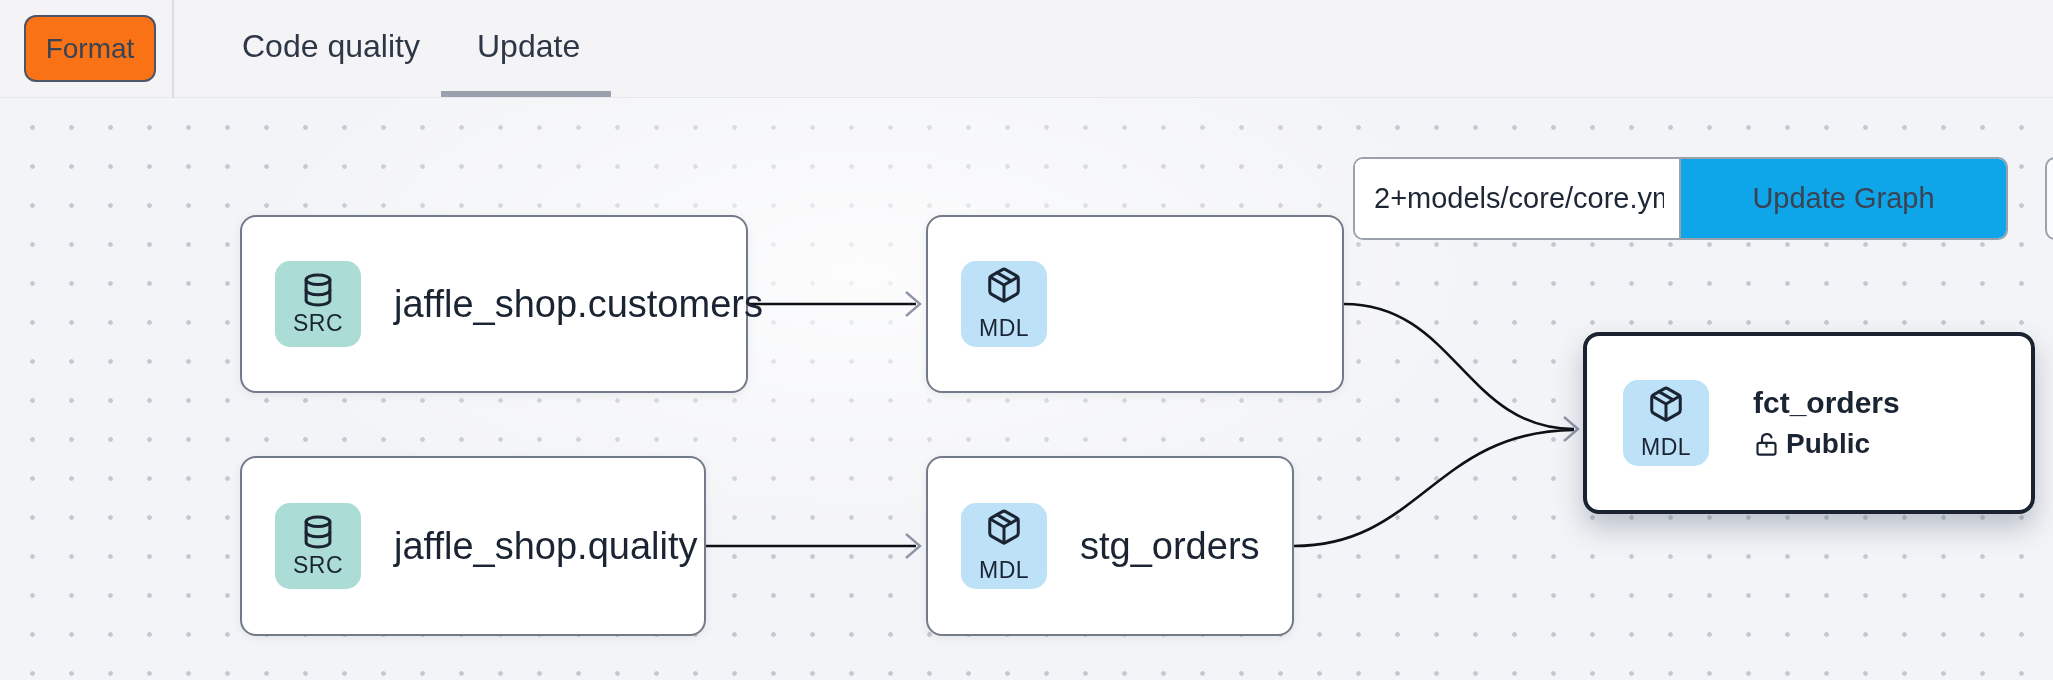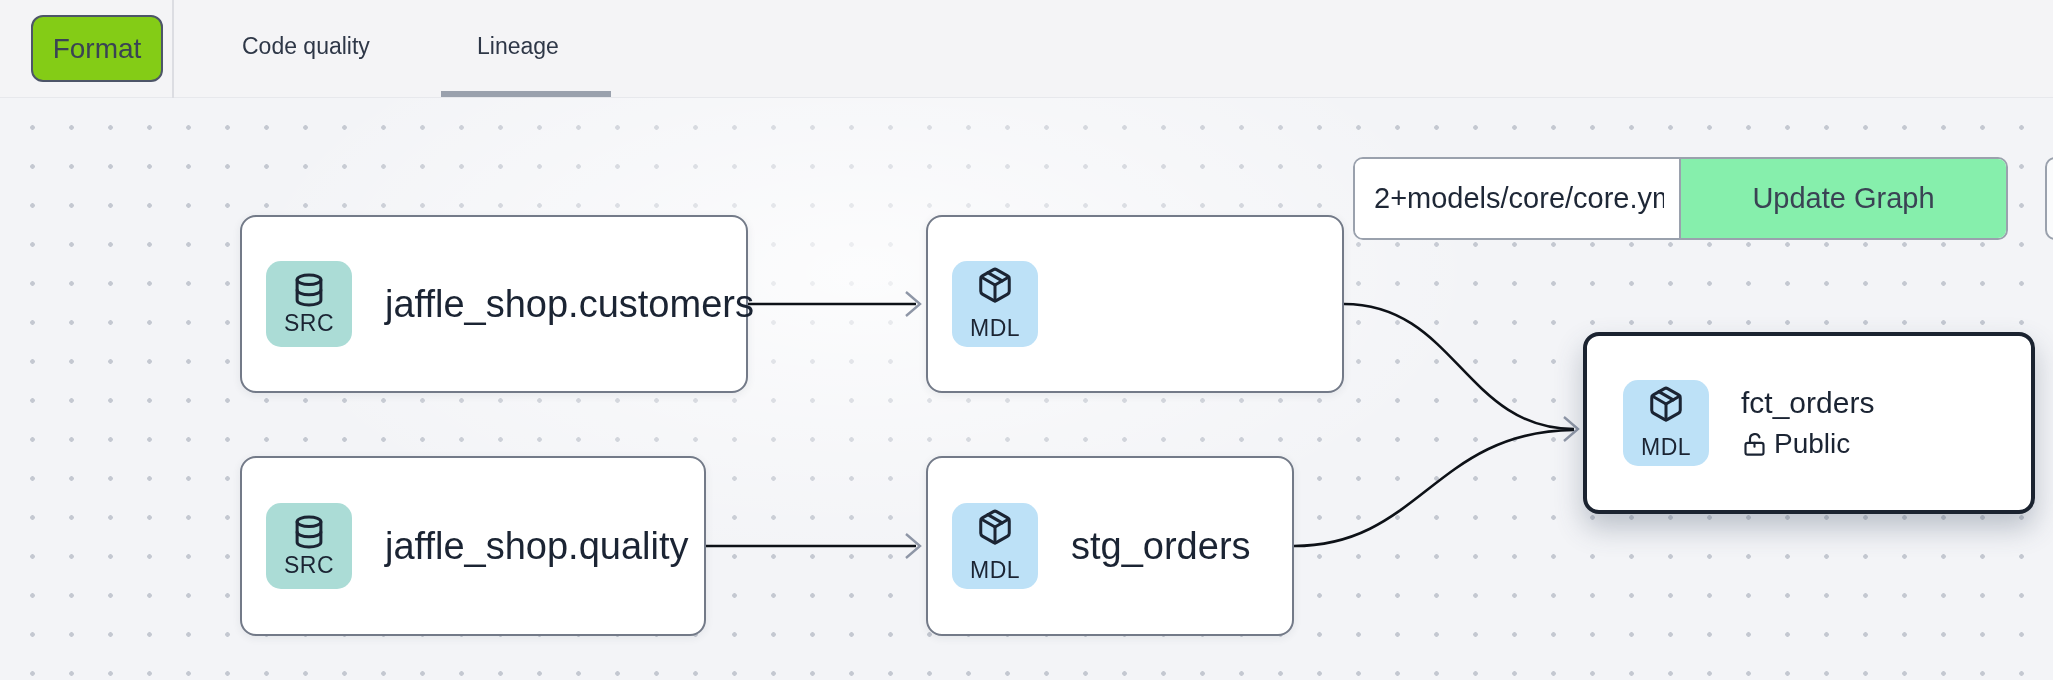--- a/index.html
+++ b/index.html
@@ -11,35 +11,35 @@
     position: relative;
   }
 
   
   .topbar {
     position: absolute; left: 0; top: 0; width: 2053px; height: 98px;
     background: #f4f4f6;
     border-bottom: 1px solid #e7e8ec;
   }
   .format-btn {
-    position: absolute; left: 31px; top: 15px; width: 132px; height: 67px;
-    background: #84cc16;
+    position: absolute; left: 24px; top: 15px; width: 132px; height: 67px;
+    background: #f97316;
     border: 2.5px solid #4d5568;
     border-radius: 12px;
     font-family: "Liberation Sans", sans-serif;
     font-size: 28px; color: #3a4354;
     cursor: pointer;
   }
   .topbar-divider {
     position: absolute; left: 172px; top: 0; width: 2px; height: 98px;
     background: #dcdde2;
   }
   .tab {
     position: absolute; top: 0; height: 92px; line-height: 92px;
-    font-size: 23px; color: #2e3747; cursor: pointer; white-space: nowrap;
+    font-size: 32px; color: #2e3747; cursor: pointer; white-space: nowrap;
   }
   .tab-code-quality { left: 242px; }
   .tab-lineage { left: 477px; }
   .tab-underline {
     position: absolute; left: 441px; bottom: 0; width: 170px; height: 6px;
     background: #9aa1ad;
   }
 
   
   .canvas {
@@ -56,21 +56,21 @@
   }
   .edges-layer { position: absolute; left: 0; top: 0; width: 2053px; height: 582px; }
 
   
   .node {
     position: absolute;
     background: #ffffff;
     border: 2px solid #737a88;
     border-radius: 16px;
     display: flex; align-items: center;
-    padding-left: 24px;
+    padding-left: 33px;
     box-shadow: 0 2px 8px rgba(40,50,70,0.08);
     cursor: pointer;
   }
   .node-selected {
     border: 4.5px solid #1b2330;
     box-shadow: 0 14px 28px rgba(60,75,100,0.30);
   }
   .icon-badge {
     width: 86px; height: 86px; border-radius: 15px;
     display: flex; flex-direction: column; align-items: center; justify-content: center;
@@ -78,21 +78,21 @@
   }
   .icon-badge svg { display: block; }
   .badge-src { background: #abdcd6; }
   .badge-mdl { background: #bde1f7; gap: 10px; }
   .badge-label {
     font-size: 23px; color: #1b2433; margin-top: 1px; letter-spacing: 0.5px;
   }
   .node-label {
     font-size: 38px; color: #1b2433; margin-left: 33px; white-space: nowrap;
   }
-  .node-text-block { margin-left: 32px; display: flex; flex-direction: column; gap: 8px; }
+  .node-text-block { margin-left: 44px; display: flex; flex-direction: column; gap: 8px; font-weight: bold; }
   .node-title { font-size: 30px; color: #1b2433; white-space: nowrap; }
   .node-access { display: flex; align-items: center; gap: 6px; font-size: 28px; color: #1b2433; }
 
   
   .graph-controls {
     position: absolute; left: 1353px; top: 59px; height: 83px; width: 655px;
     display: flex;
     border: 2px solid #9aa1ad;
     border-radius: 10px;
     overflow: hidden;
@@ -100,42 +100,42 @@
   }
   .selector-input {
     width: 309px; height: 100%; border: none; outline: none;
     background: #ffffff;
     font-family: "Liberation Sans", sans-serif;
     font-size: 29px; color: #1e2736;
     padding: 0 0 0 19px;
   }
   .update-graph-btn {
     width: 346px; height: 100%;
-    background: #86efac;
+    background: #0ea5e9;
     border: none; border-left: 2px solid #9aa1ad;
     font-family: "Liberation Sans", sans-serif;
     font-size: 29px; color: #3a4354;
     cursor: pointer;
     margin-left: 15px;
   }
   .clipped-btn {
     position: absolute; left: 2045px; top: 59px; width: 40px; height: 83px;
     background: #fafbfc;
     border: 2px solid #9aa1ad;
     border-radius: 10px;
   }
 </style>
 </head>
 <body>
 
 <div class="topbar">
   <button class="format-btn">Format</button>
   <div class="topbar-divider"></div>
   <div class="tab tab-code-quality">Code quality</div>
-  <div class="tab tab-lineage">Lineage</div>
+  <div class="tab tab-lineage">Update</div>
   <div class="tab-underline"></div>
 </div>
 
 <div class="canvas">
   <div class="canvas-glow"></div>
 
   <svg class="edges-layer" viewBox="0 98 2053 582" width="2053" height="582" fill="none">
     <path d="M 748 304 L 916 304" stroke="#0d1117" stroke-width="2.6"></path>
     <path d="M 706 546 L 916 546" stroke="#0d1117" stroke-width="2.6"></path>
     <path d="M 1344 304 C 1455 304, 1465 429, 1574 429" stroke="#0d1117" stroke-width="2.6"></path>

